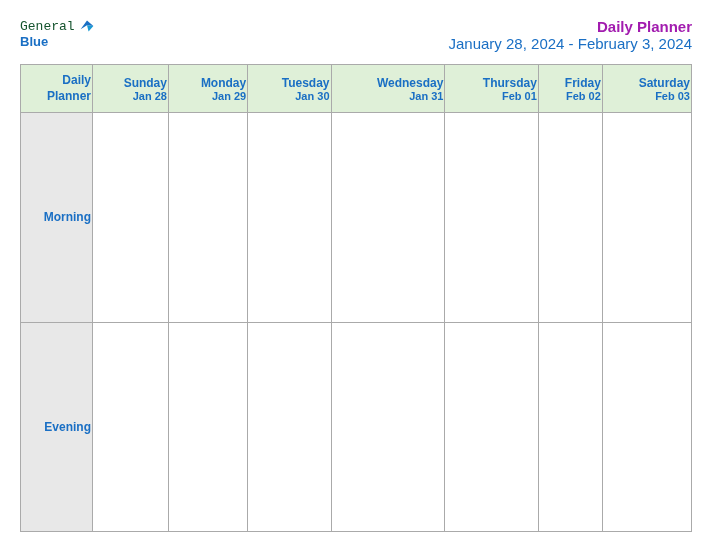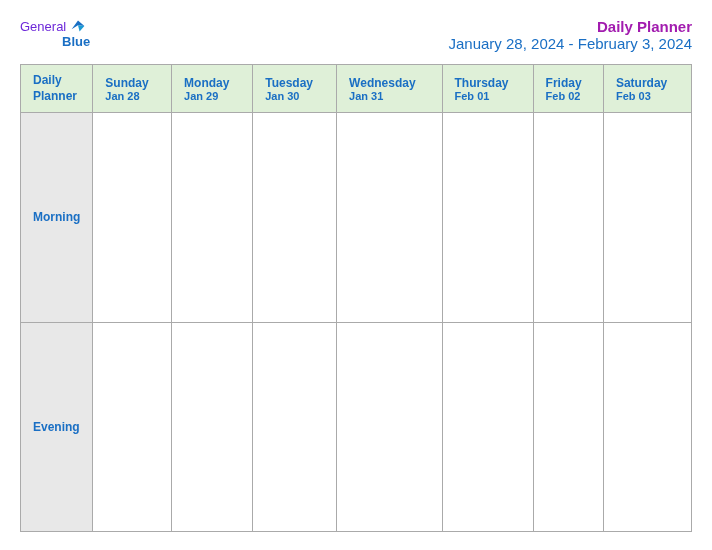--- a/index.html
+++ b/index.html
@@ -27,29 +27,29 @@
     }
 
     .logo-text {
       display: flex;
       align-items: center;
       gap: 2px;
     }
 
     .logo-general {
       font-size: 13px;
-      color: #6d28d9;
+      color: #14532d;
       font-weight: normal;
+      font-family: Liberation Mono, monospace;
     }
 
     .logo-blue {
       font-size: 13px;
       color: #1a6fc4;
       font-weight: bold;
-      margin-left: 42px;
     }
 
     .logo-bird {
       width: 16px;
       height: 16px;
       margin-left: 2px;
     }
 
     .title-area {
       text-align: right;
@@ -68,23 +68,23 @@
 
     .planner-table {
       width: 100%;
       flex: 1;
       border-collapse: collapse;
       border: 1.5px solid #aaa;
     }
 
     .planner-table th, .planner-table td {
       border: 1.5px solid #aaa;
-      text-align: left;
+      text-align: right;
       vertical-align: middle;
-      padding: 4px 12px;
+      padding: 4px 1px;
     }
 
     .header-row th {
       background-color: #dff0d8;
       color: #1a6fc4;
       font-size: 12px;
       font-weight: bold;
       height: 48px;
     }
 

